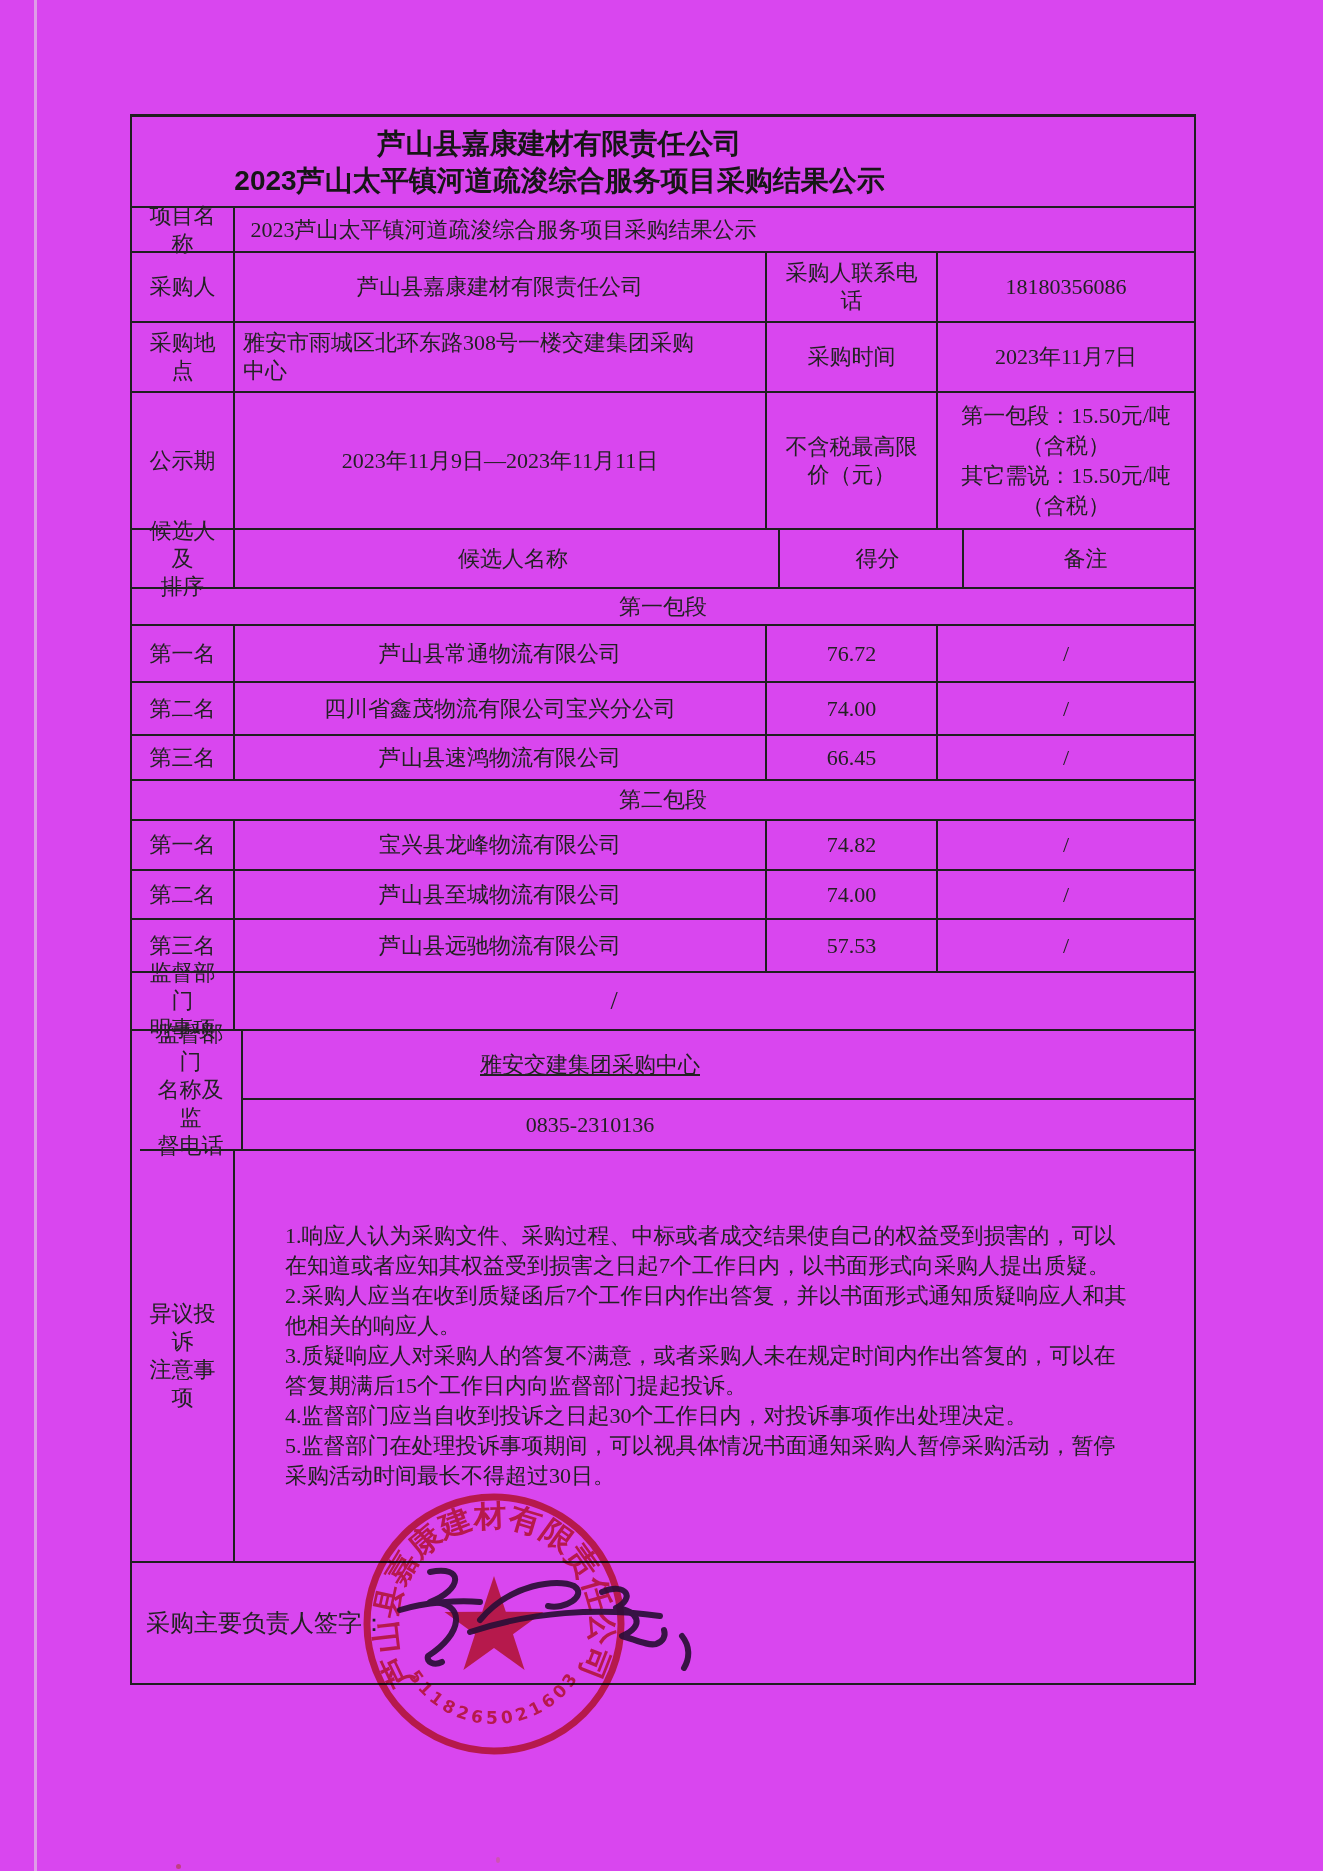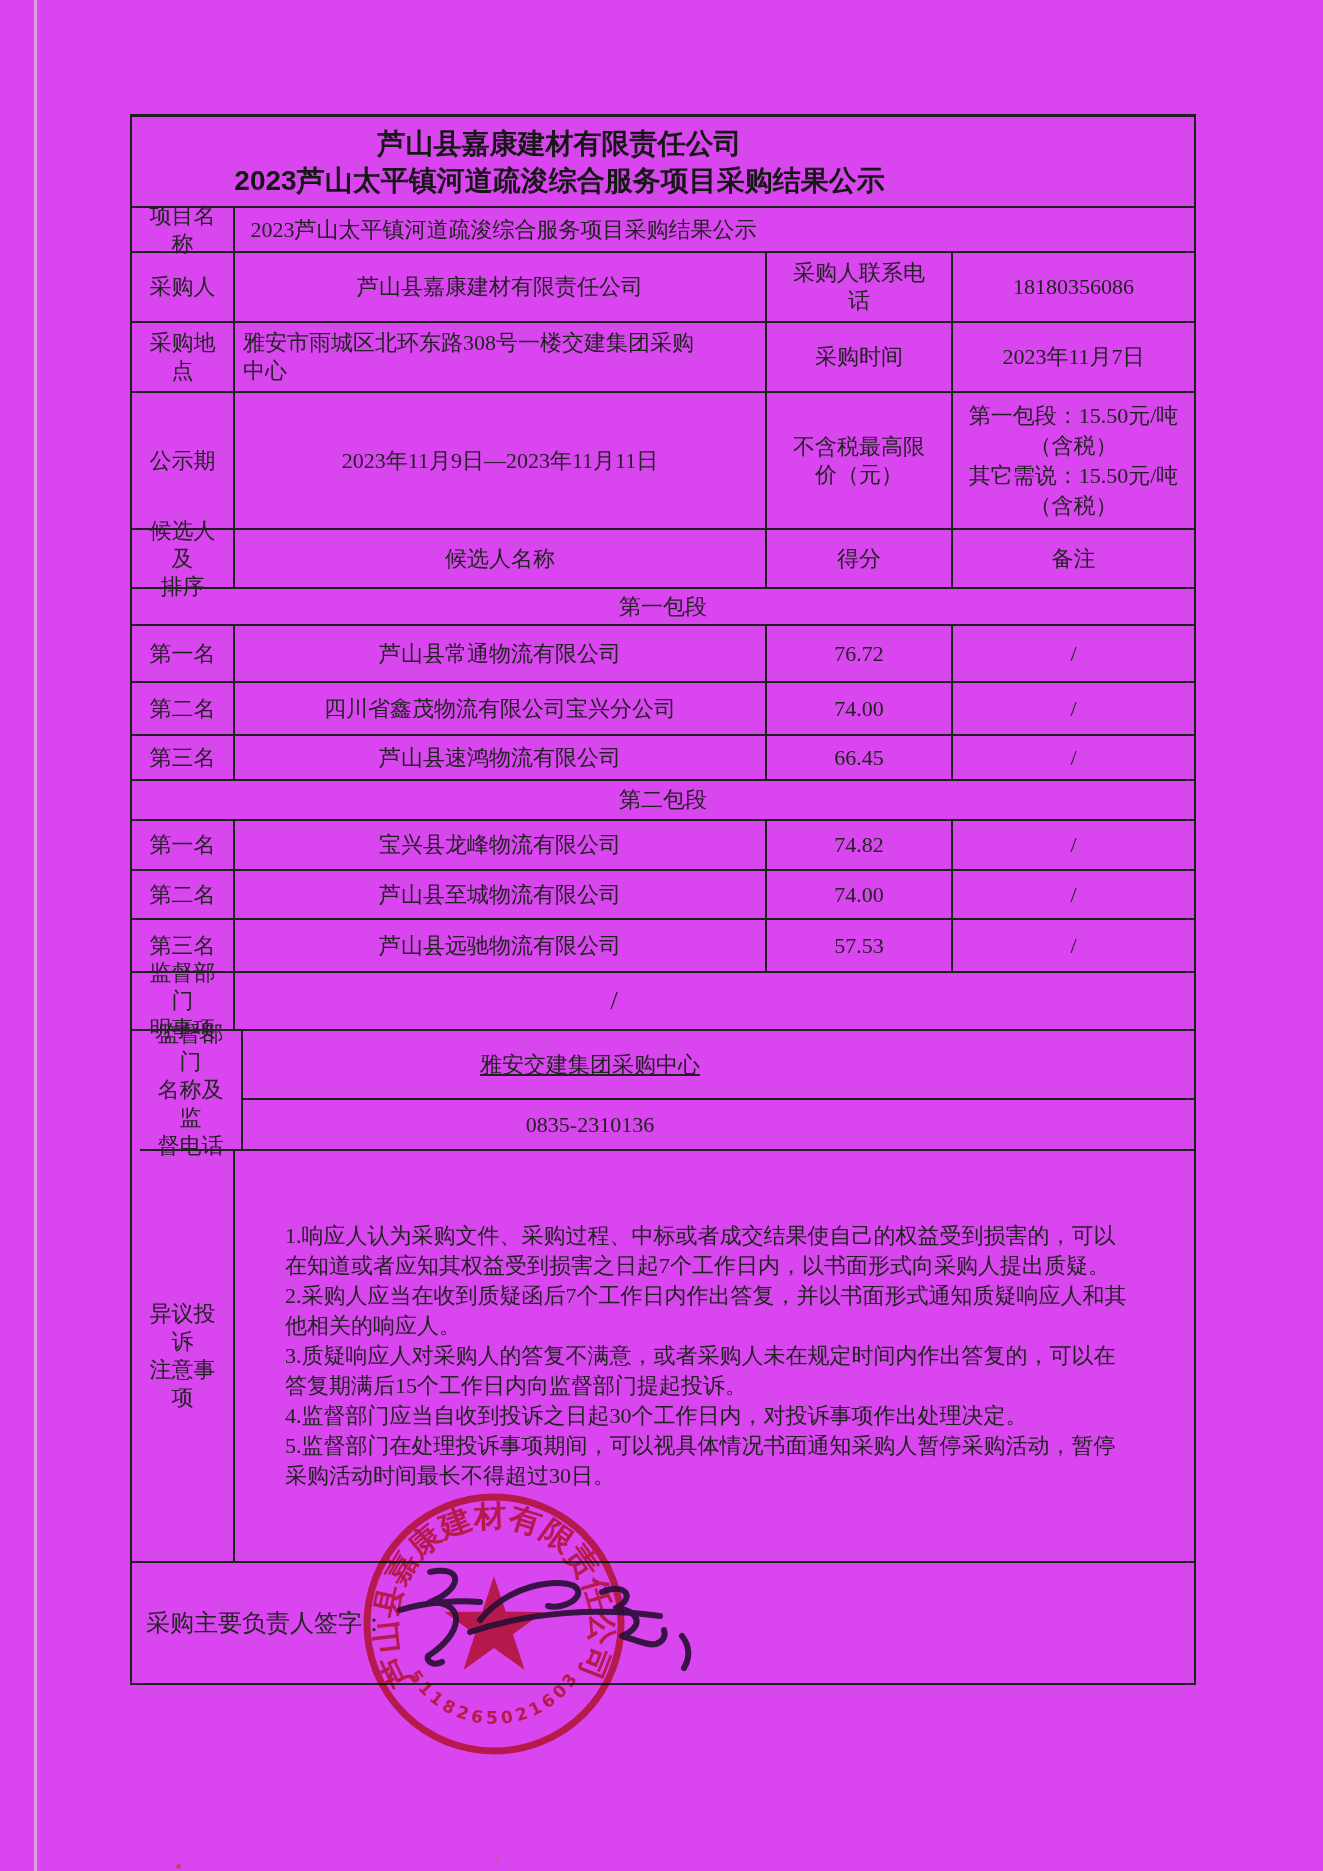--- a/index.html
+++ b/index.html
@@ -27,21 +27,21 @@
   .row:last-child{border-bottom:none;}
   .cell{
     box-sizing:border-box;border-right:2px solid #1f1f1f;
     display:flex;align-items:center;justify-content:center;
     text-align:center;padding:2px 8px;
     font-size:22px;line-height:28px;color:#222;
   }
   .cell:last-child{border-right:none;}
   .c1{width:103px;flex:none;text-align:center;}
   .c2{width:532px;flex:none;}
-  .c3{width:186px;flex:none;}
+  .c3{width:171px;flex:none;}
   .c4{flex:1;}
   .span-all{flex:1;border-right:none;}
   .pre{white-space:pre-line;}
   .left{justify-content:flex-start;text-align:left;}
   .title-cell{
     flex-direction:column;justify-content:center;
     font-family:"Liberation Sans","DejaVu Sans",sans-serif;
     font-weight:bold;font-size:28px;line-height:37px;
     padding-right:215px;color:#161616;
   }
@@ -101,21 +101,21 @@
       <div class="cell c1">公示期</div>
       <div class="cell c2">2023年11月9日—2023年11月11日</div>
       <div class="cell c3 pre">不含税最高限
 价（元）</div>
       <div class="cell c4 pre price-cell">第一包段：15.50元/吨
 （含税）
 其它需说：15.50元/吨
 （含税）</div>
     </div>
 
-    <div class="row" style="height:59px;">
+    <div class="row" style="height:59px;gap:13px;">
       <div class="cell c1 pre">候选人及
 排序</div>
       <div class="cell c2">候选人名称</div>
       <div class="cell c3">得分</div>
       <div class="cell c4">备注</div>
     </div>
 
     <div class="row" style="height:37px;">
       <div class="cell span-all">第一包段</div>
     </div>

